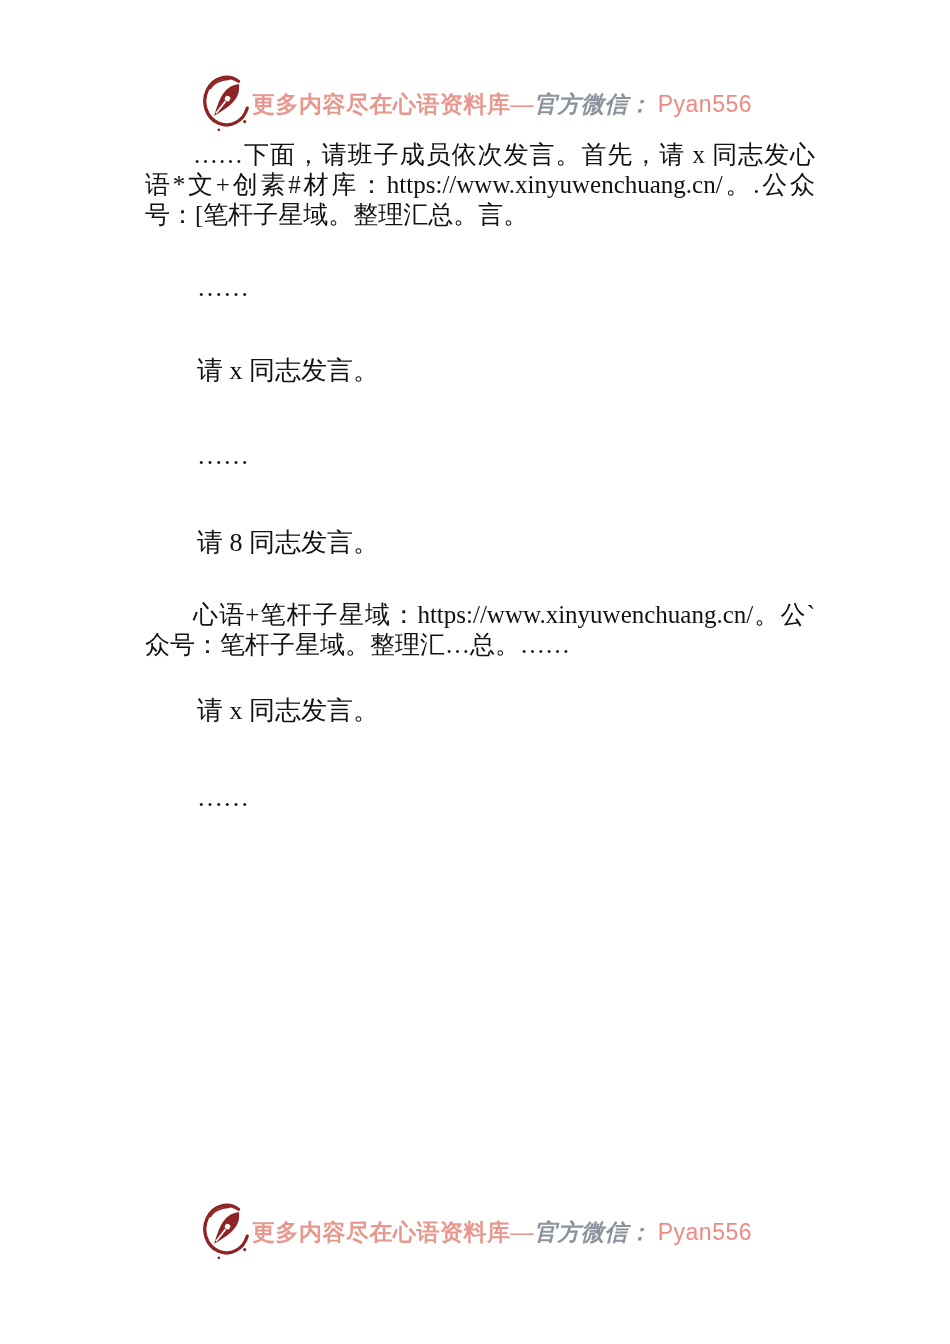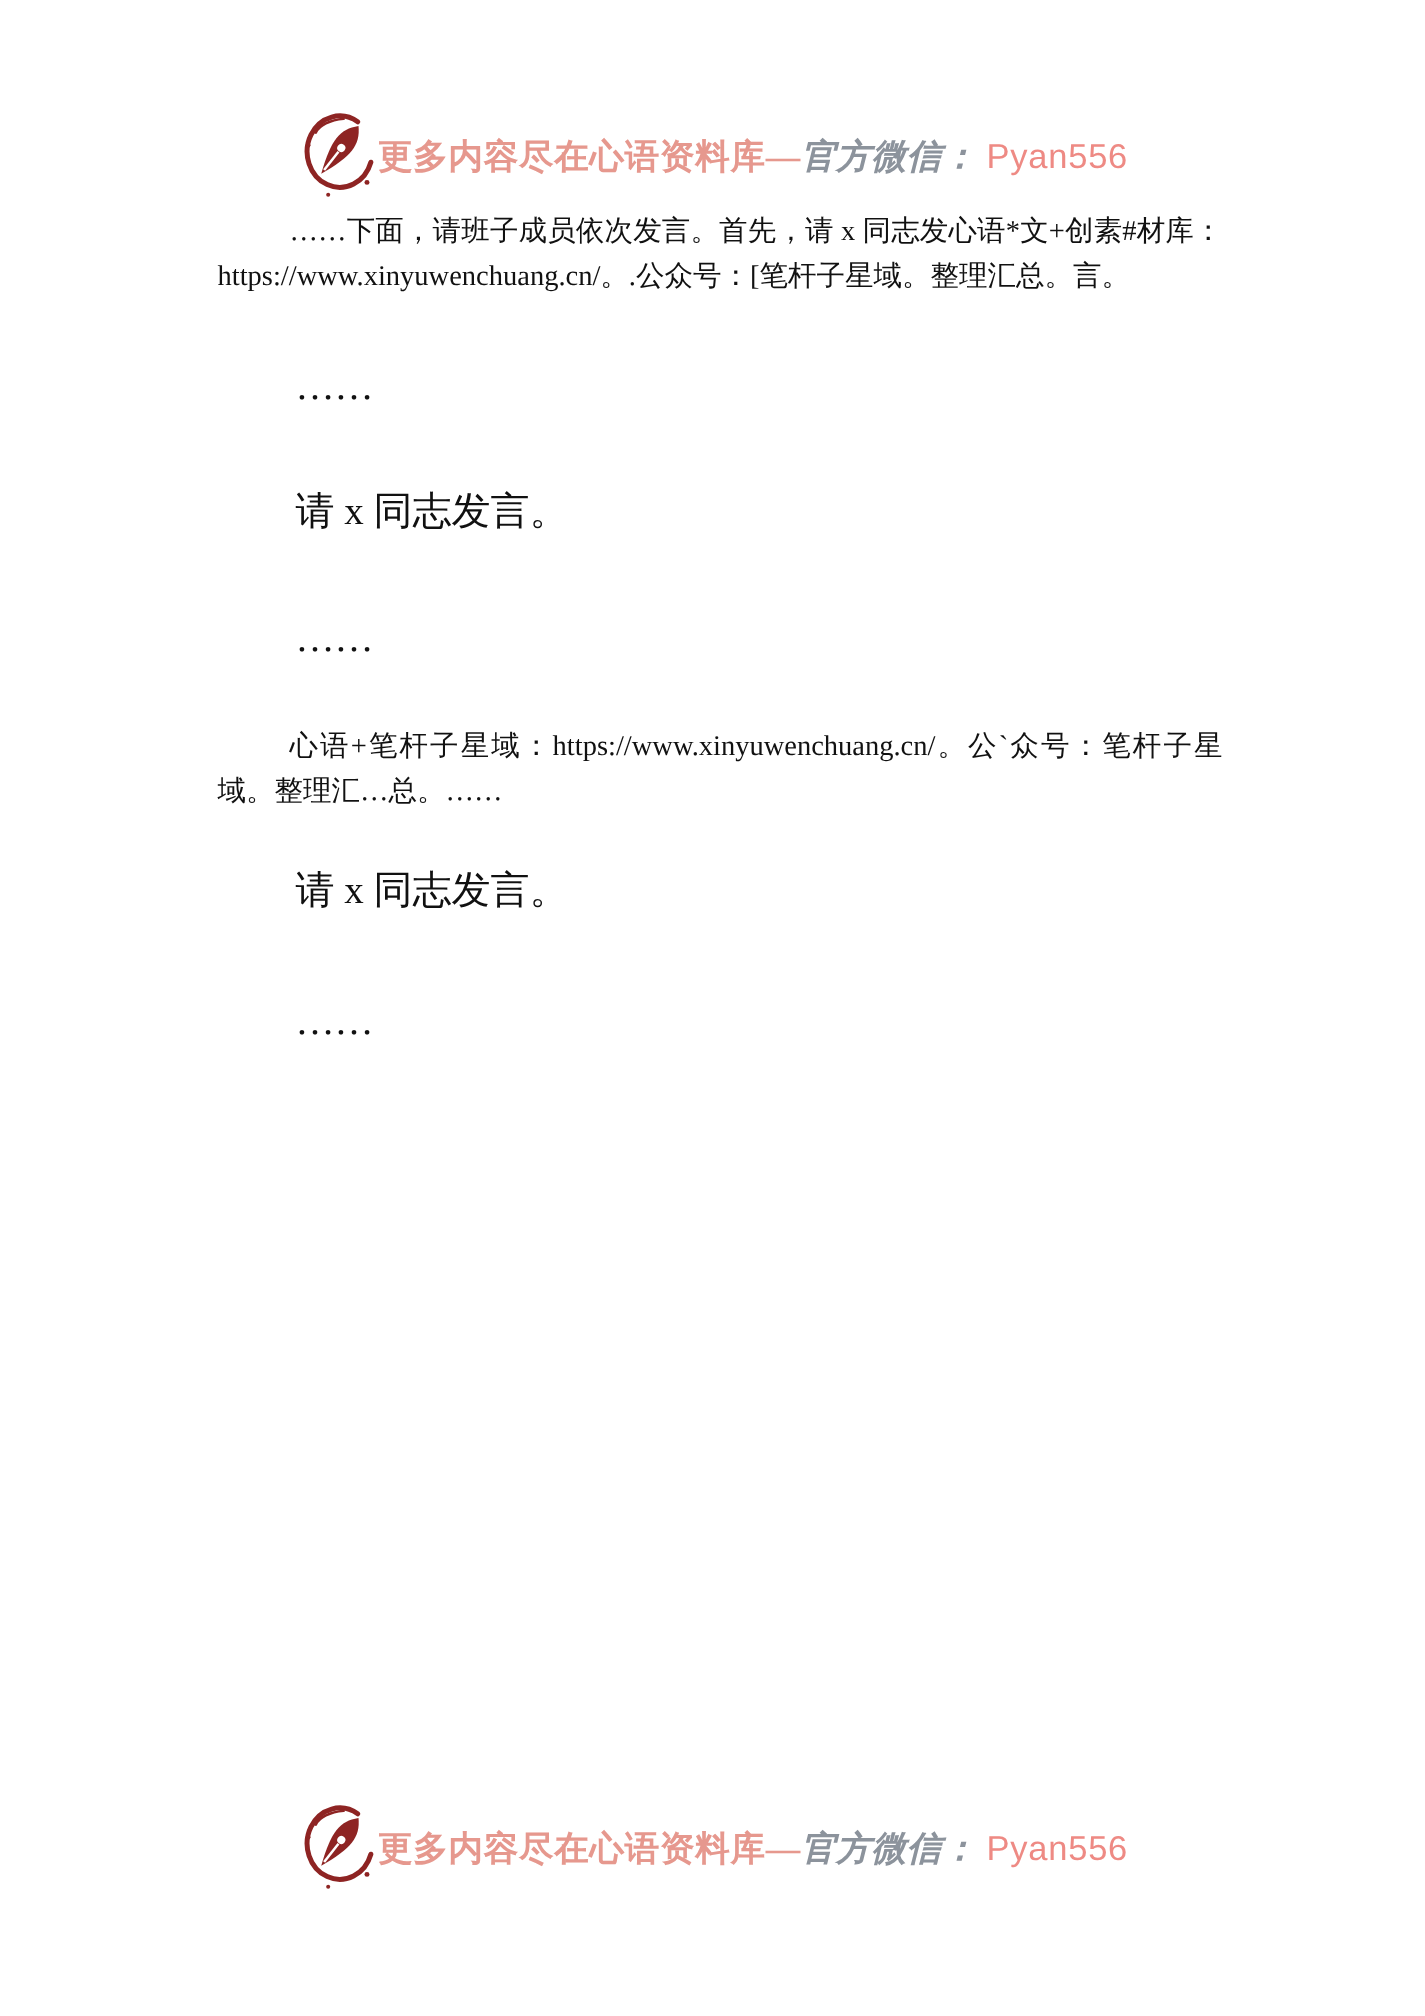--- a/index.html
+++ b/index.html
@@ -23,21 +23,21 @@
   .wm-brand { color:var(--brand-color); font-weight:700; }
   .wm-dash  { color:var(--brand-color); font-weight:700; }
   .wm-label { color:var(--label-color); font-style:italic; font-weight:600; }
   .wm-id    { color:var(--id-color); font-family:"Liberation Sans","DejaVu Sans",sans-serif; font-weight:400; }
   
   .content {
     position:absolute; left:145px; top:140px; width:670px;
   }
   .content p { margin:0; }
   .p-small {
-    font-size:19px; line-height:30px;
+    font-size:25px; line-height:30px;
     text-align:justify; text-indent:48px;
     color:#111;
   }
   .p-short {
     font-size:26px; line-height:45px;
     text-indent:52px; color:#111;
   }
   .p-body {
     font-size:27px; line-height:48px;
     text-align:justify; text-indent:54px;
@@ -73,20 +73,21 @@
       <circle cx="20" cy="54" r="1.3" fill="#8e2423"></circle>
     </svg>
     <div class="wm-text"><span class="wm-brand">更多内容尽在心语资料库</span><span class="wm-dash">—</span><span class="wm-label">官方微信：</span> <span class="wm-id">Pyan556</span></div>
   </div>
 
   <div class="content">
     <p id="p1" class="p-small">……下面，请班子成员依次发言。首先，请 x 同志发心语*文+创素#材库：https://www.xinyuwenchuang.cn/。.公众号：[笔杆子星域。整理汇总。言。</p>
     <p id="ellipsis1" class="p-short">……</p>
     <p id="speech1" class="p-short">请 x 同志发言。</p>
     <p id="ellipsis2" class="p-short">……</p>
+    <p id="speech2" class="p-short">请 8 同志发言。</p>
     <p id="p2" class="p-small">心语+笔杆子星域：https://www.xinyuwenchuang.cn/。公`众号：笔杆子星域。整理汇…总。……</p>
     <p id="speech3" class="p-short">请 x 同志发言。</p>
     <p id="ellipsis3" class="p-short">……</p>
   </div>
 
   <div class="watermark bottom">
     <svg class="wm-logo" viewBox="0 0 52 58" xmlns="http://www.w3.org/2000/svg">
       <g fill="none" stroke="#8e2423" stroke-linecap="round">
         <path d="M39 7 A21 23 0 1 0 47.5 33" stroke-width="3.2"></path>
         <path d="M12 14 A22 12 0 0 1 30 5" stroke-width="1.6"></path>

